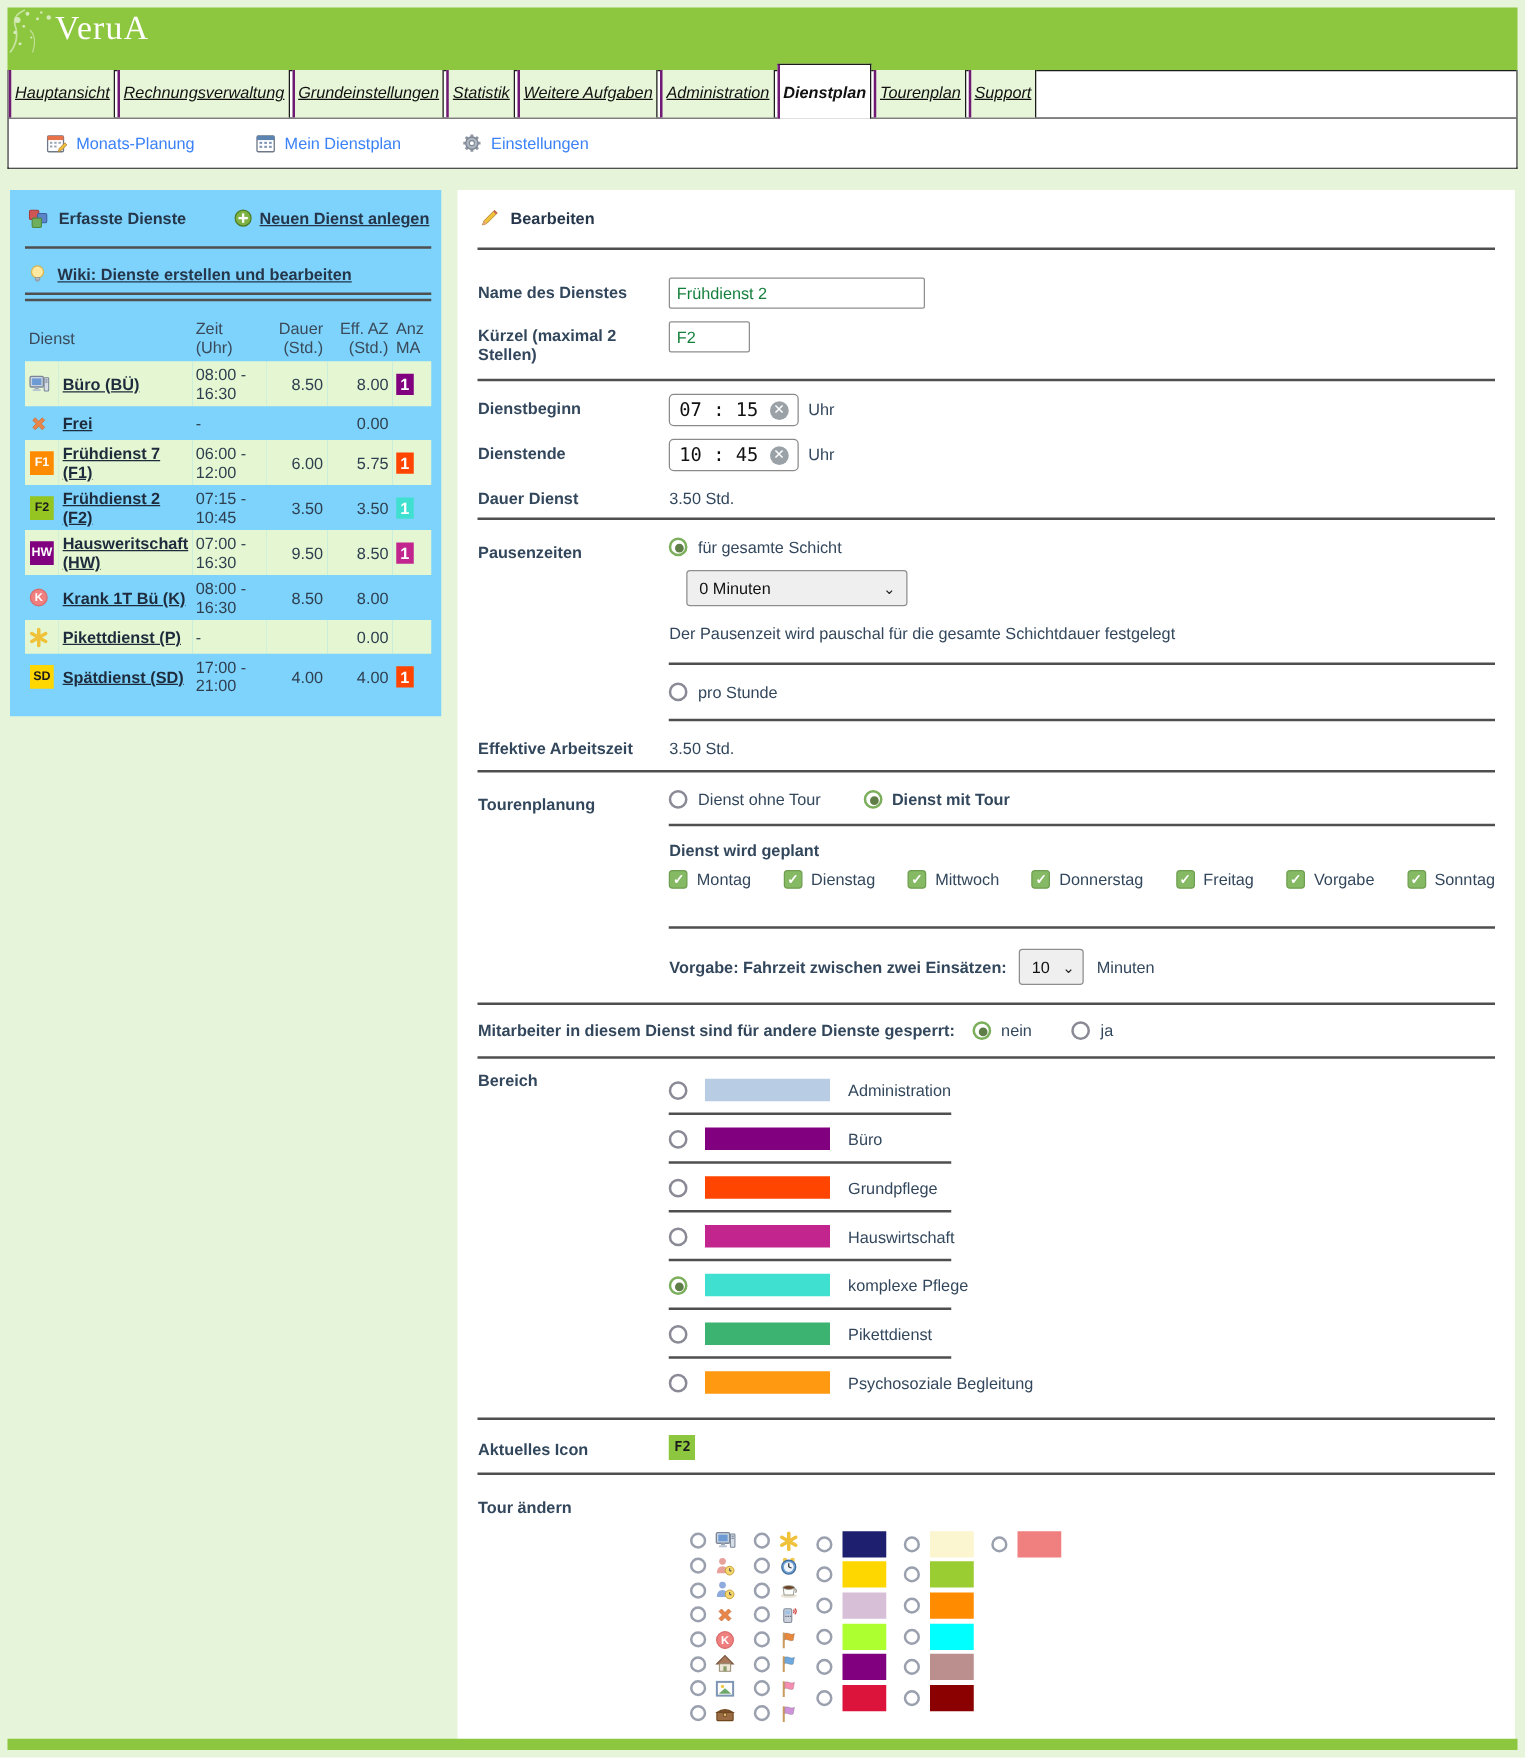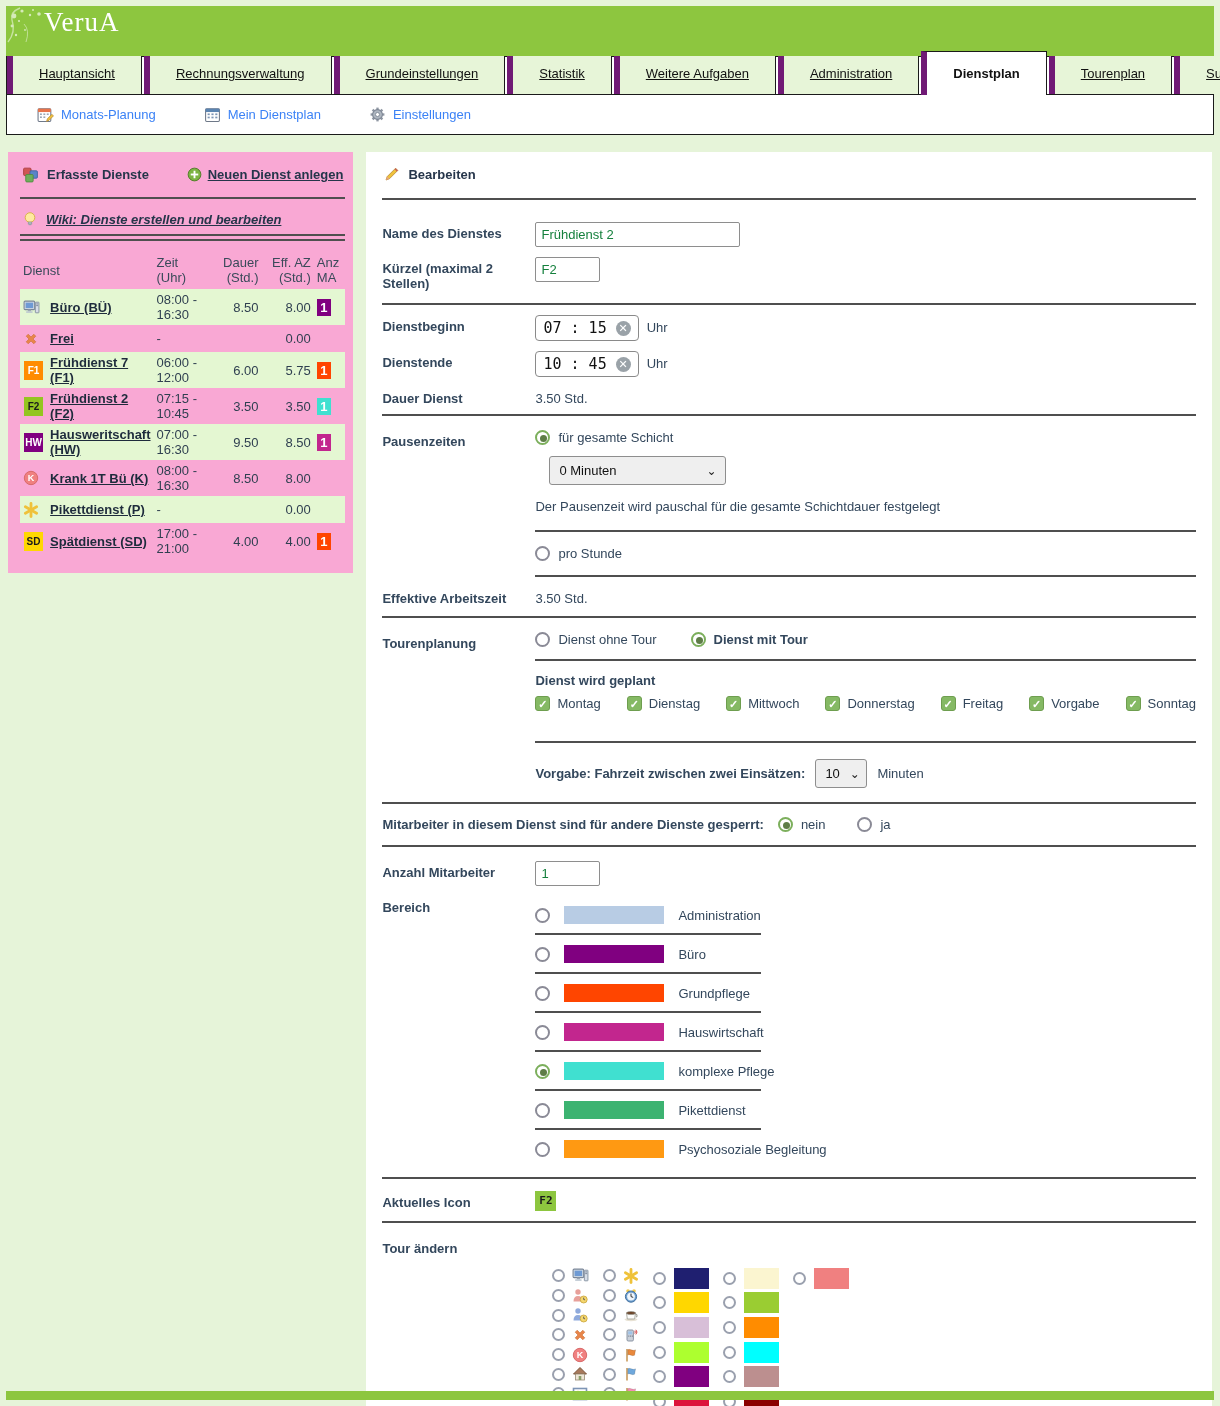--- a/index.html
+++ b/index.html
@@ -15,45 +15,45 @@
   
   .hdr { height:50px; background:#8DC63F; position:relative; overflow:hidden; }
   .logo { position:absolute; left:38px; top:1px; color:#fff;
           font-family:"Liberation Serif", serif; font-size:27px; letter-spacing:1px; }
   .flourish { position:absolute; left:0; top:0; opacity:.75; }
 
   
   .navwrap { background:#fff; border:1px solid #1a1a1a; border-top:none; }
   .tabstrip { display:flex; align-items:flex-end; border-top:1px solid #1a1a1a;
               border-bottom:1px solid #1a1a1a; background:#fff; height:39px; }
-  .tab { background:#E7F5D8; border-right:1px solid #1a1a1a; border-left:6px solid #701a75;
-         margin-right:2px; padding:10px 26px; height:38px; cursor:pointer; white-space:nowrap; }
+  .tab { background:#E7F5D8; border-right:1px solid #1a1a1a; border-left:2px solid #701a75;
+         margin-right:2px; padding:10px 3px; height:38px; cursor:pointer; white-space:nowrap;font-style:italic; }
   .tab a { color:#111; text-decoration:underline; }
   .tab.active { background:#fff; font-weight:bold; height:44px; padding-top:14px;
                 margin-bottom:-1px; border-top:1px solid #1a1a1a; position:relative; z-index:2; }
   .tab.active a { text-decoration:none; }
 
   .subnav { display:flex; gap:48px; padding:11px 0 11px 30px; background:#fff; }
   .subnav .slink { display:flex; align-items:center; gap:7px; cursor:pointer; }
   .subnav .slink span.t { color:#3b82f6; }
 
   
   .content { display:flex; align-items:flex-start; gap:13px; padding:17px 2px 0 2px; }
-  .lpanel { width:448px; background:#f9a8d4; padding:10px 8px 14px 12px; }
+  .lpanel { width:448px; background:#7dd3fc; padding:10px 8px 14px 12px; }
   .rpanel { flex:1; background:#fff; padding:8px 16px 18px 16px; min-height:1247px; }
 
   .hr2 { height:2px; background:#4f4f4f; }
   .lpanel .hr2 { margin:8px 0; }
 
   
   .lp-top { display:flex; justify-content:space-between; align-items:center; padding:4px 2px 6px 2px; }
   .lp-title { display:flex; align-items:center; gap:8px; font-weight:bold; color:#25354A; }
   .lp-new { display:flex; align-items:center; gap:6px; }
   .lp-new .t, .wiki .t { font-weight:bold; color:#25354A; text-decoration:underline; cursor:pointer; }
-  .wiki { display:flex; align-items:center; gap:8px; padding:4px 2px;font-style:italic; }
+  .wiki { display:flex; align-items:center; gap:8px; padding:4px 2px; }
   .dbl { margin-top:2px; }
   .dbl .hr2 { margin:3px 0; }
 
   table.dlist { width:100%; border-collapse:collapse; margin-top:10px; color:#2F3F50; }
   table.dlist th { text-align:left; font-weight:normal; color:#3A4A5A; padding:4px 3px; }
   table.dlist th.num, table.dlist td.num { text-align:right; }
   table.dlist td { padding:3px 3px; height:27px; vertical-align:middle; }
   tr.stripe td { background:#E4F7D2; }
   td.icn { width:30px; text-align:center; }
   a.dname { font-weight:bold; color:#1E2B3C; text-decoration:underline; cursor:pointer; }
@@ -592,24 +592,20 @@
           <span class="radio sel"></span>
           <span class="radlab">nein</span>
         </div>
         <div class="radrow" style="margin-left:18px">
           <span class="radio"></span>
           <span class="radlab">ja</span>
         </div>
       </div>
       <div class="hr2"></div>
 
-      <div class="frow" style="margin-top:14px">
-        <div class="flabel">Anzahl Mitarbeiter</div>
-        <input class="txt w65" value="1" style="">
-      </div>
 
       <div class="frow" style="margin-top:4px; margin-bottom:0">
         <div class="flabel">Bereich</div>
         <div class="fbody">
           <div class="brow">
             <span class="radio"></span>
             <span class="bsw" style="background-color: rgb(184, 204, 228);"></span>
             <span class="radlab">Administration</span>
           </div>
           <div class="bhr"></div>

